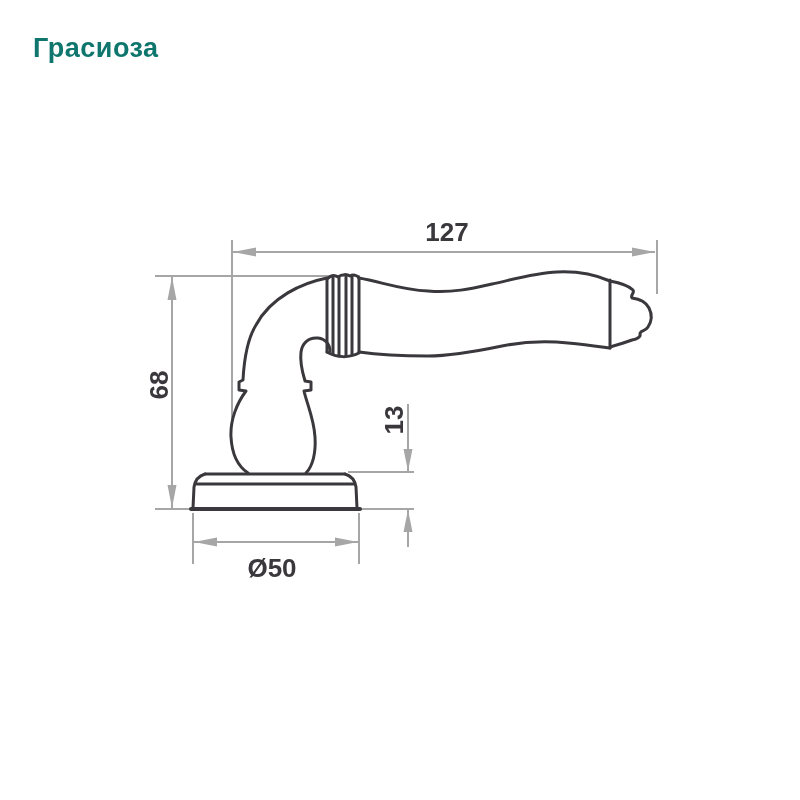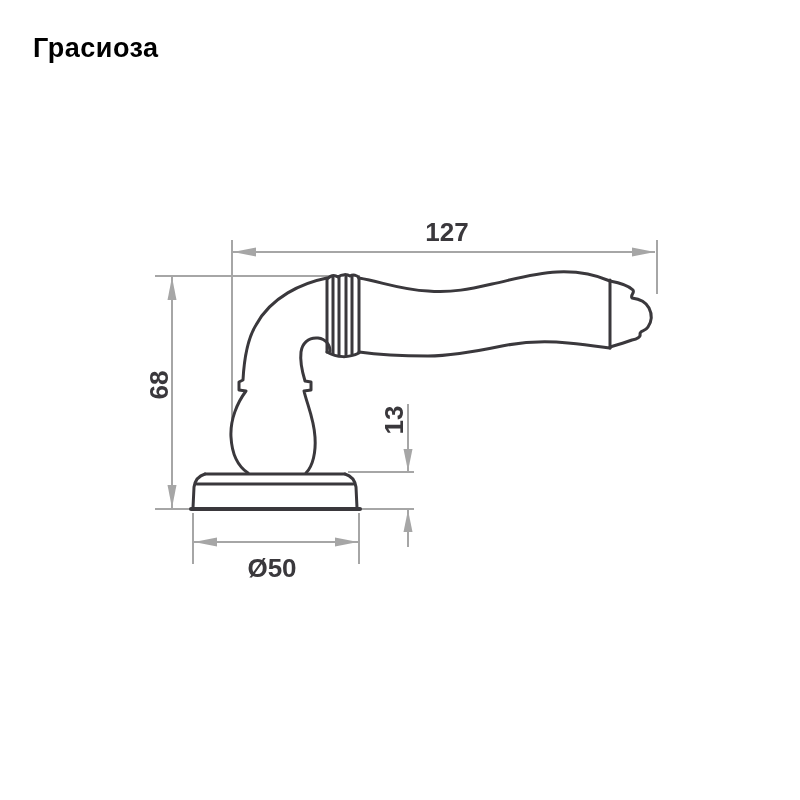--- a/index.html
+++ b/index.html
@@ -16,21 +16,21 @@
     font-family: "Liberation Sans", sans-serif;
   }
   .title {
     position: absolute;
     left: 33px;
     top: 33px;
     margin: 0;
     font-size: 27px;
     font-weight: bold;
     letter-spacing: 0.5px;
-    color: #000000;
+    color: #0f766e;
     font-family: "Liberation Sans", sans-serif;
   }
   svg.drawing {
     position: absolute;
     left: 0;
     top: 0;
   }
   .outline {
     fill: none;
     stroke: #3a383c;

